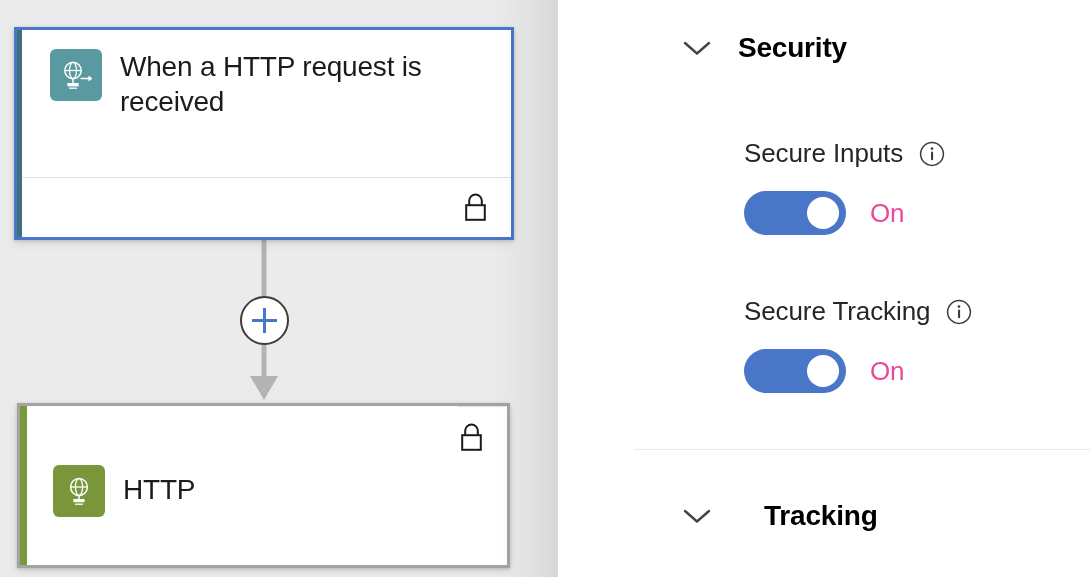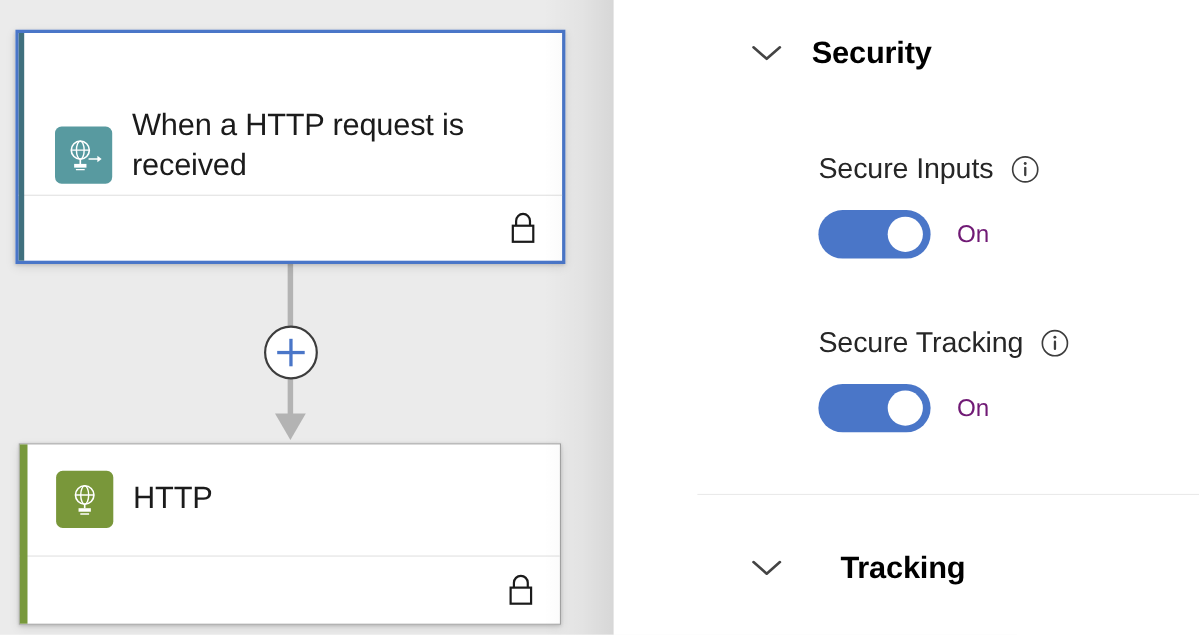--- a/index.html
+++ b/index.html
@@ -63,37 +63,37 @@
     width: 5px;
     background: #40707e;
   }
 
   
   #http-card {
     left: 17px;
     top: 403px;
     width: 493px;
     height: 165px;
-    border: 1px solid #a3a3a3;
-    display: flex;
-    flex-direction: column;
+    border: 3px solid #a3a3a3;
+    display: flex;
+    flex-direction: row;
     gap: 12px;
   }
   #http-card .accent-stripe {
     position: absolute;
     left: 0;
     top: 0;
     bottom: 0;
     width: 7px;
     background: #78993c;
   }
 
   .card-header {
     display: flex;
-    align-items: flex-end;
+    align-items: flex-start;
     flex: 1 1 auto;
     padding: 17px 7px 10px 33px;
     box-sizing: border-box;
     min-height: 0;
   }
   #http-card .card-header {
     padding: 18px 14px 10px 33px;
     align-items: center;
   }
 
@@ -264,22 +264,22 @@
     position: absolute;
     top: 6px;
     right: 7px;
     width: 32px;
     height: 32px;
     border-radius: 50%;
     background: #ffffff;
   }
   .toggle-state {
     margin-left: 24px;
-    font-size: 22px;
-    color: #701a75;
+    font-size: 26px;
+    color: #ec4899;
     letter-spacing: -0.1px;
   }
 
   #panel-divider {
     position: absolute;
     left: 76px;
     right: 0;
     top: 449px;
     height: 1px;
     background: #eaeaea;

